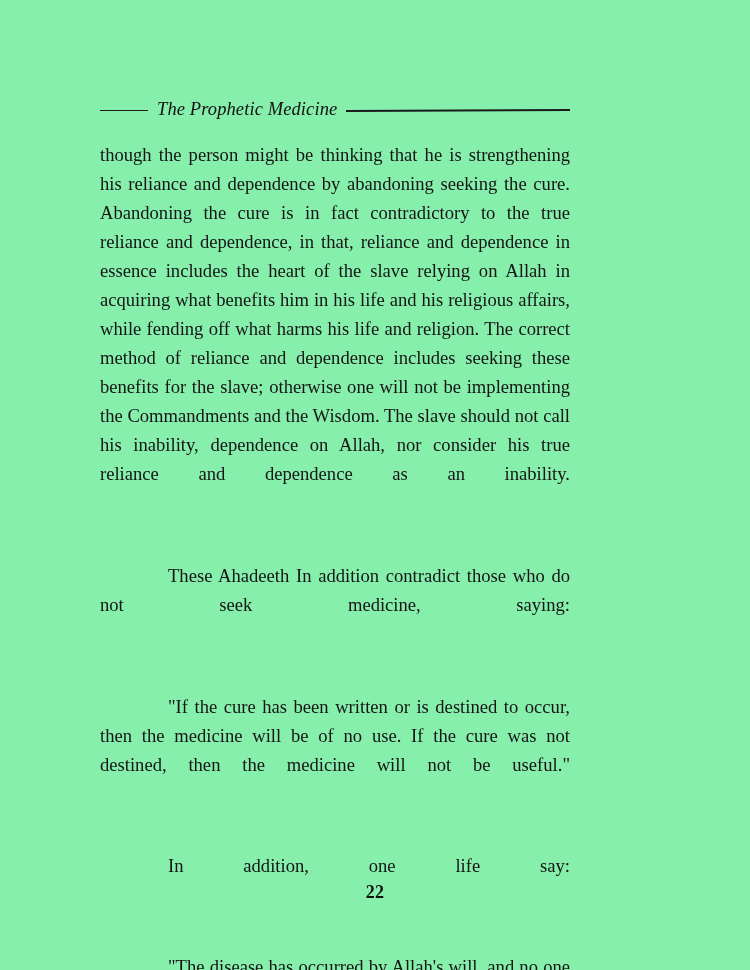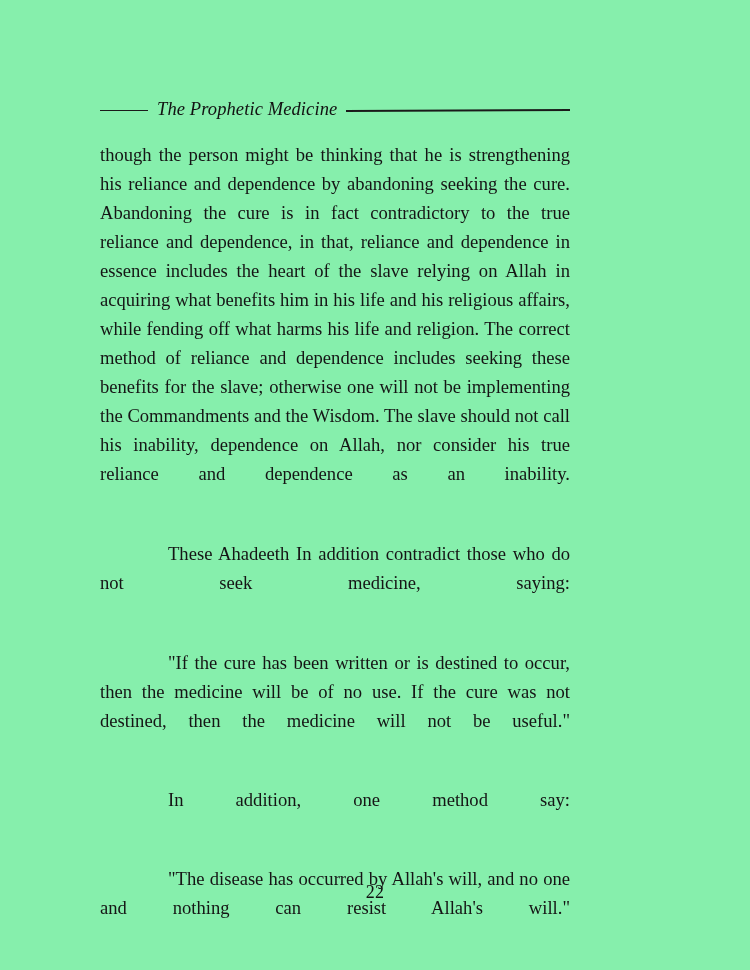--- a/index.html
+++ b/index.html
@@ -69,20 +69,21 @@
     line-height: 29px;
     text-align: justify;
     text-justify: inter-word;
     color: #151515;
     -webkit-hyphens: none;
     hyphens: none;
   }
 
   .para.indent {
     text-indent: 68px;
+    margin-top: 22px;
   }
 
   
   .para::after {
     content: "";
     display: inline-block;
     width: 100%;
   }
 
   .gap-para {
@@ -94,21 +95,21 @@
   }
 
   
   .folio {
     position: absolute;
     left: 0;
     top: 882px;
     width: 750px;
     text-align: center;
     font-size: 18px;
-    font-weight: normal;
+    font-weight: bold;
     color: #101010;
     letter-spacing: 0.3px;
   }
 </style>
 </head>
 <body>
 
 <div class="page">
 
   <div class="running-head">
@@ -124,21 +125,21 @@
     <div class="gap-para"></div>
 
     <p class="para indent">These Ahadeeth In addition contradict those who do not seek medicine, saying:</p>
 
     <div class="gap-para"></div>
 
     <p class="para indent">"If the cure has been written or is destined to occur, then the medicine will be of no use. If the cure was not destined, then the medicine will not be useful."</p>
 
     <div class="gap-para-small"></div>
 
-    <p class="para indent">In addition, one method say:</p>
+    <p class="para indent">In addition, one life say:</p>
 
     <div class="gap-para-small"></div>
 
     <p class="para indent">"The disease has occurred by Allah's will, and no one and nothing can resist Allah's will."</p>
 
     <div class="gap-para-small"></div>
 
   </div>
 
   <div class="folio">22</div>

